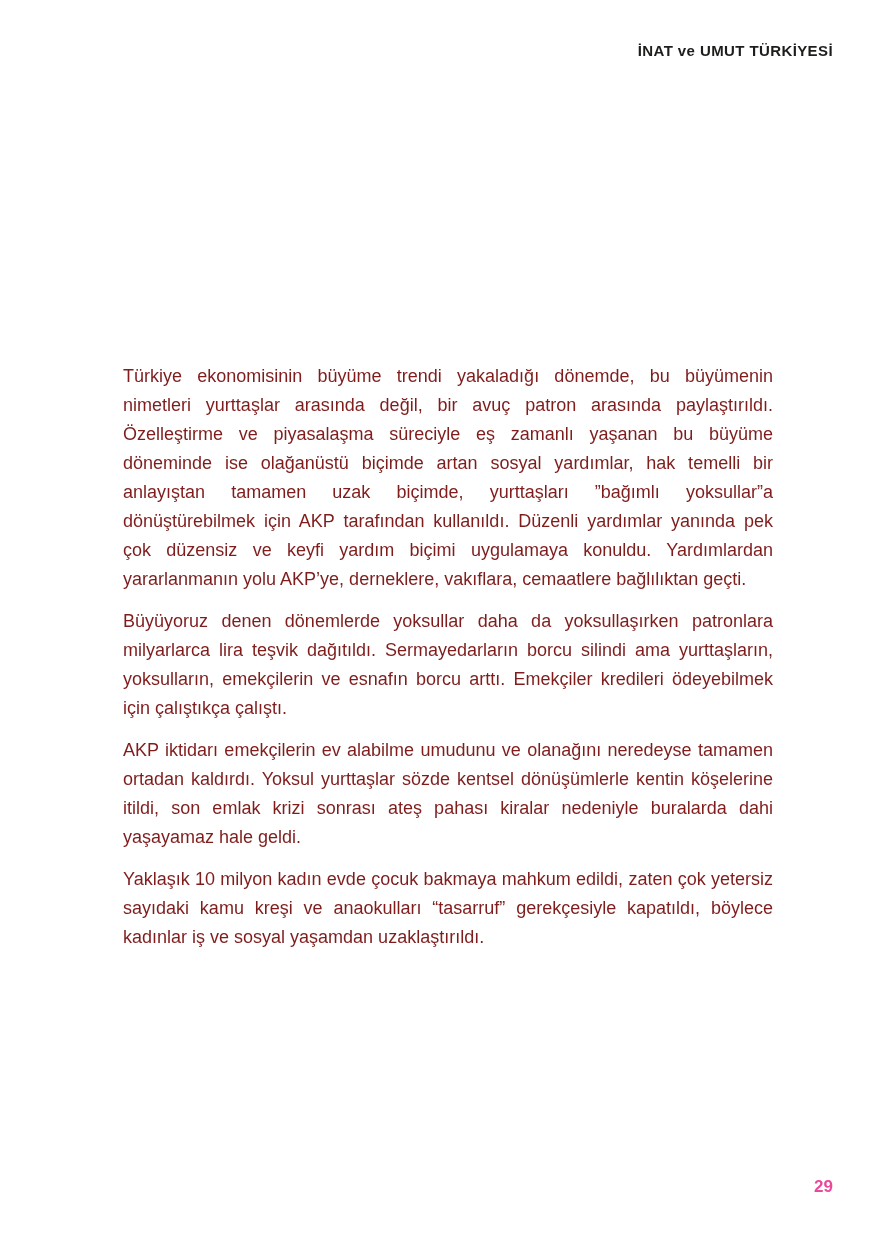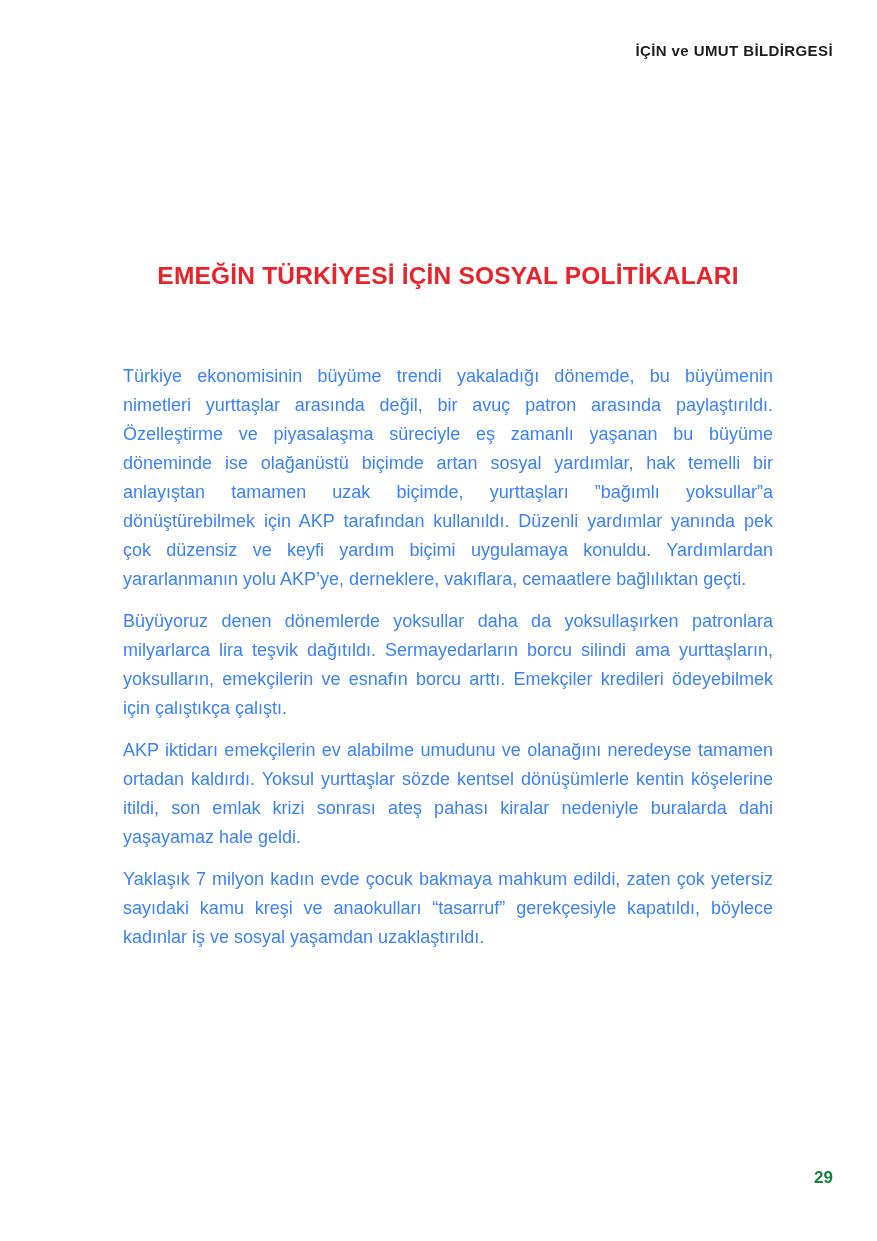--- a/index.html
+++ b/index.html
@@ -39,49 +39,48 @@
   .main-title .title-line {
     display: block;
   }
   .body-text {
     position: absolute;
     top: 362px;
     left: 123px;
     width: 650px;
     font-size: 18px;
     line-height: 29px;
-    color: #3b82f6;
+    color: #7f1d1d;
   }
   .body-text p {
     margin: 0 0 13px 0;
     text-align: justify;
     text-justify: inter-word;
   }
   .page-number {
     position: absolute;
-    bottom: 53px;
+    bottom: 44px;
     right: 44px;
     font-size: 17px;
     font-weight: 700;
-    color: #15803d;
+    color: #ec4899;
   }
 </style>
 </head>
 <body>
 
 <div class="document-page">
 
-  <div class="booklet-header">İÇİN ve UMUT BİLDİRGESİ</div>
+  <div class="booklet-header">İNAT ve UMUT TÜRKİYESİ</div>
 
   <h1 class="main-title" style="margin: 0px; color: rgb(232, 35, 42);">
-    <span class="title-line">EMEĞİN TÜRKİYESİ İÇİN SOSYAL POLİTİKALARI</span>
   </h1>
 
   <div class="body-text">
     <p>Türkiye ekonomisinin büyüme trendi yakaladığı dönemde, bu büyümenin nimetleri yurttaşlar arasında değil, bir avuç patron arasında paylaştırıldı. Özelleştirme ve piyasalaşma süreciyle eş zamanlı yaşanan bu büyüme döneminde ise olağanüstü biçimde artan sosyal yardımlar, hak temelli bir anlayıştan tamamen uzak biçimde, yurttaşları ”bağımlı yoksullar”a dönüştürebilmek için AKP tarafından kullanıldı. Düzenli yardımlar yanında pek çok düzensiz ve keyfi yardım biçimi uygulamaya konuldu. Yardımlardan yararlanmanın yolu AKP’ye, derneklere, vakıflara, cemaatlere bağlılıktan geçti.</p>
     <p>Büyüyoruz denen dönemlerde yoksullar daha da yoksullaşırken patronlara milyarlarca lira teşvik dağıtıldı. Sermayedarların borcu silindi ama yurttaşların, yoksulların, emekçilerin ve esnafın borcu arttı. Emekçiler kredileri ödeyebilmek için çalıştıkça çalıştı.</p>
     <p>AKP iktidarı emekçilerin ev alabilme umudunu ve olanağını neredeyse tamamen ortadan kaldırdı. Yoksul yurttaşlar sözde kentsel dönüşümlerle kentin köşelerine itildi, son emlak krizi sonrası ateş pahası kiralar nedeniyle buralarda dahi yaşayamaz hale geldi.</p>
-    <p>Yaklaşık 7 milyon kadın evde çocuk bakmaya mahkum edildi, zaten çok yetersiz sayıdaki kamu kreşi ve anaokulları “tasarruf” gerekçesiyle kapatıldı, böylece kadınlar iş ve sosyal yaşamdan uzaklaştırıldı.</p>
+    <p>Yaklaşık 10 milyon kadın evde çocuk bakmaya mahkum edildi, zaten çok yetersiz sayıdaki kamu kreşi ve anaokulları “tasarruf” gerekçesiyle kapatıldı, böylece kadınlar iş ve sosyal yaşamdan uzaklaştırıldı.</p>
   </div>
 
   <div class="page-number">29</div>
 
 </div>
 
 </body></html>

